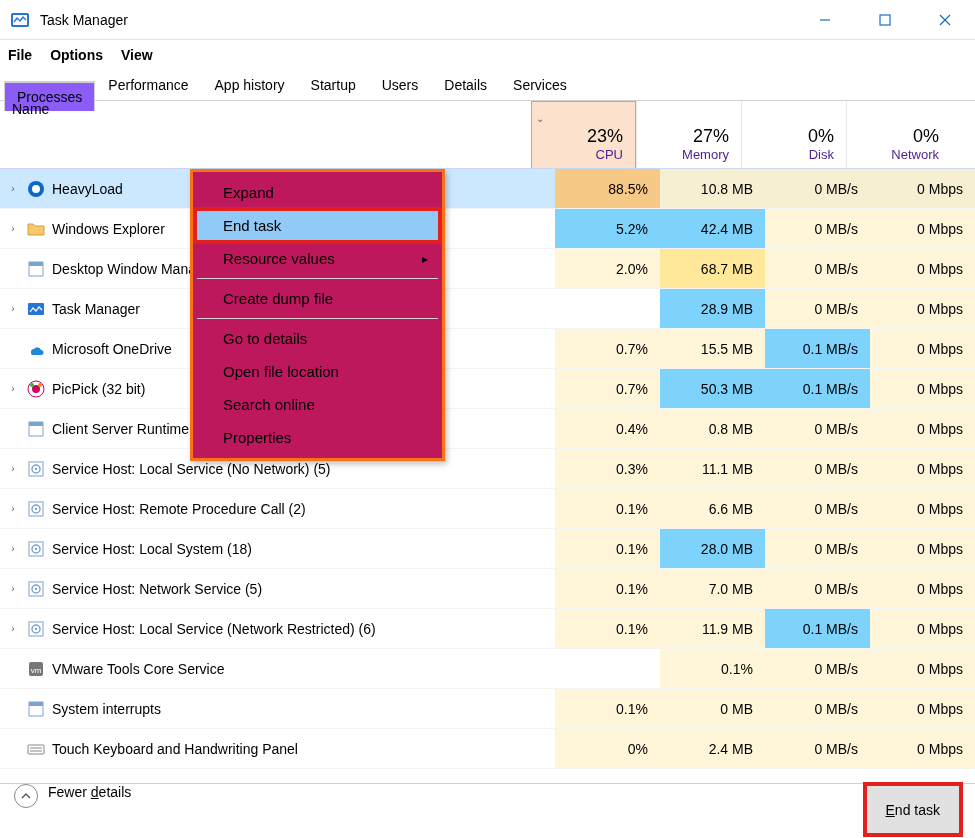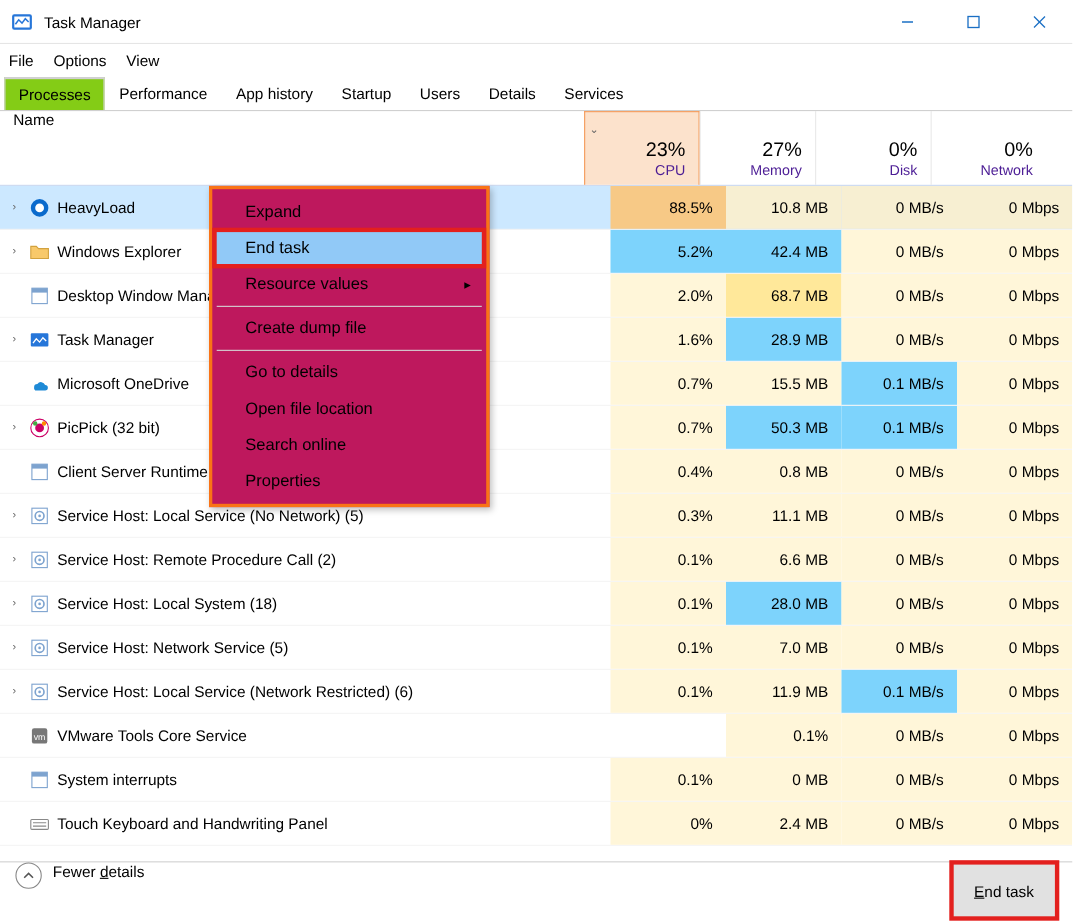--- a/index.html
+++ b/index.html
@@ -36,39 +36,39 @@
 }
 .titlebar .winbtn svg { width: 14px; height: 14px; }
 .menubar {
   height: 30px;
   display: flex;
   align-items: center;
   padding: 0 8px;
   gap: 18px;
   font-size: 14px;
 }
-.menubar span { cursor: default; }
+.menubar span { cursor: default; font-weight: bold; }
 .tabs {
   display: flex;
   border-bottom: 1px solid #d0d0d0;
   padding-left: 4px;
   font-size: 14px;
 }
 .tab {
   padding: 6px 12px;
   border: 1px solid transparent;
   border-bottom: none;
   cursor: default;
 }
 .tab.active {
   border-color: #d0d0d0;
-  background: #84cc16;
+  background: #8b5cf6;
   border-top: 2px solid #d0d0d0;
   position: relative;
-  top: 0;
+  top: 11px;
 }
 .table-area {
   position: relative;
   height: calc(100% - 40px - 30px - 34px - 52px);
   overflow: hidden;
 }
 .header-row {
   display: flex;
   height: 68px;
   border-bottom: 1px solid #c9d8f0;
@@ -317,21 +317,20 @@
         <div class="cell name">
           <span class="expander">›</span>
           <span class="proc-icon">
             <svg viewBox="0 0 20 20">
               <rect x="2" y="4" width="16" height="12" rx="1" fill="#2676d9"></rect>
               <polyline points="4,13 7,9 10,12 13,8 16,11" fill="none" stroke="#fff" stroke-width="1.2"></polyline>
             </svg>
           </span>
           <span>Task Manager</span>
         </div>
-        <div class="cell metric warm1">1.6%</div>
         <div class="cell metric warm2">28.9 MB</div>
         <div class="cell metric warm1">0 MB/s</div>
         <div class="cell metric warm1">0 Mbps</div>
       </div>
       <div class="row">
         <div class="cell name">
           <span class="expander empty">›</span>
           <span class="proc-icon">
             <svg viewBox="0 0 20 20">
               <path d="M5 13a3 3 0 013-3 4 4 0 017 1 2.5 2.5 0 010 5H6a3 3 0 01-1-3z" fill="#1e8ad6"></path>

